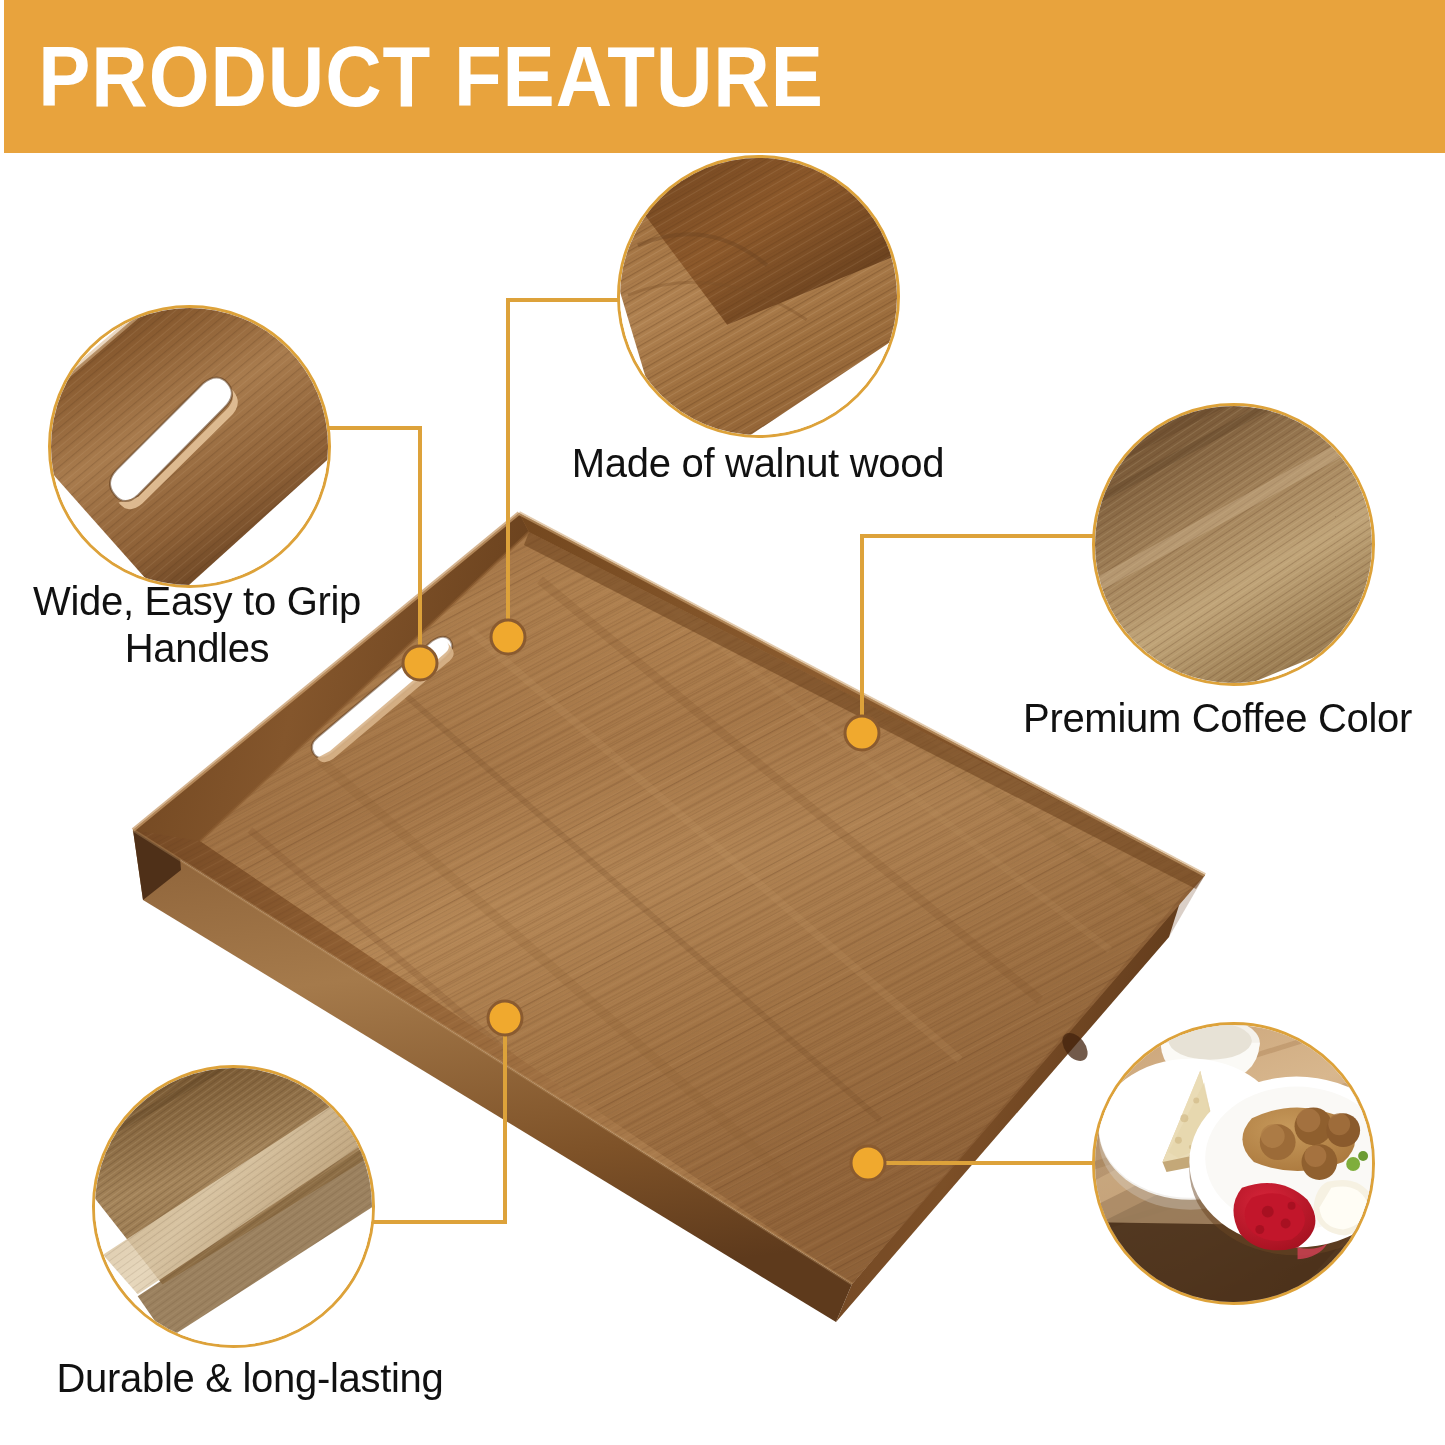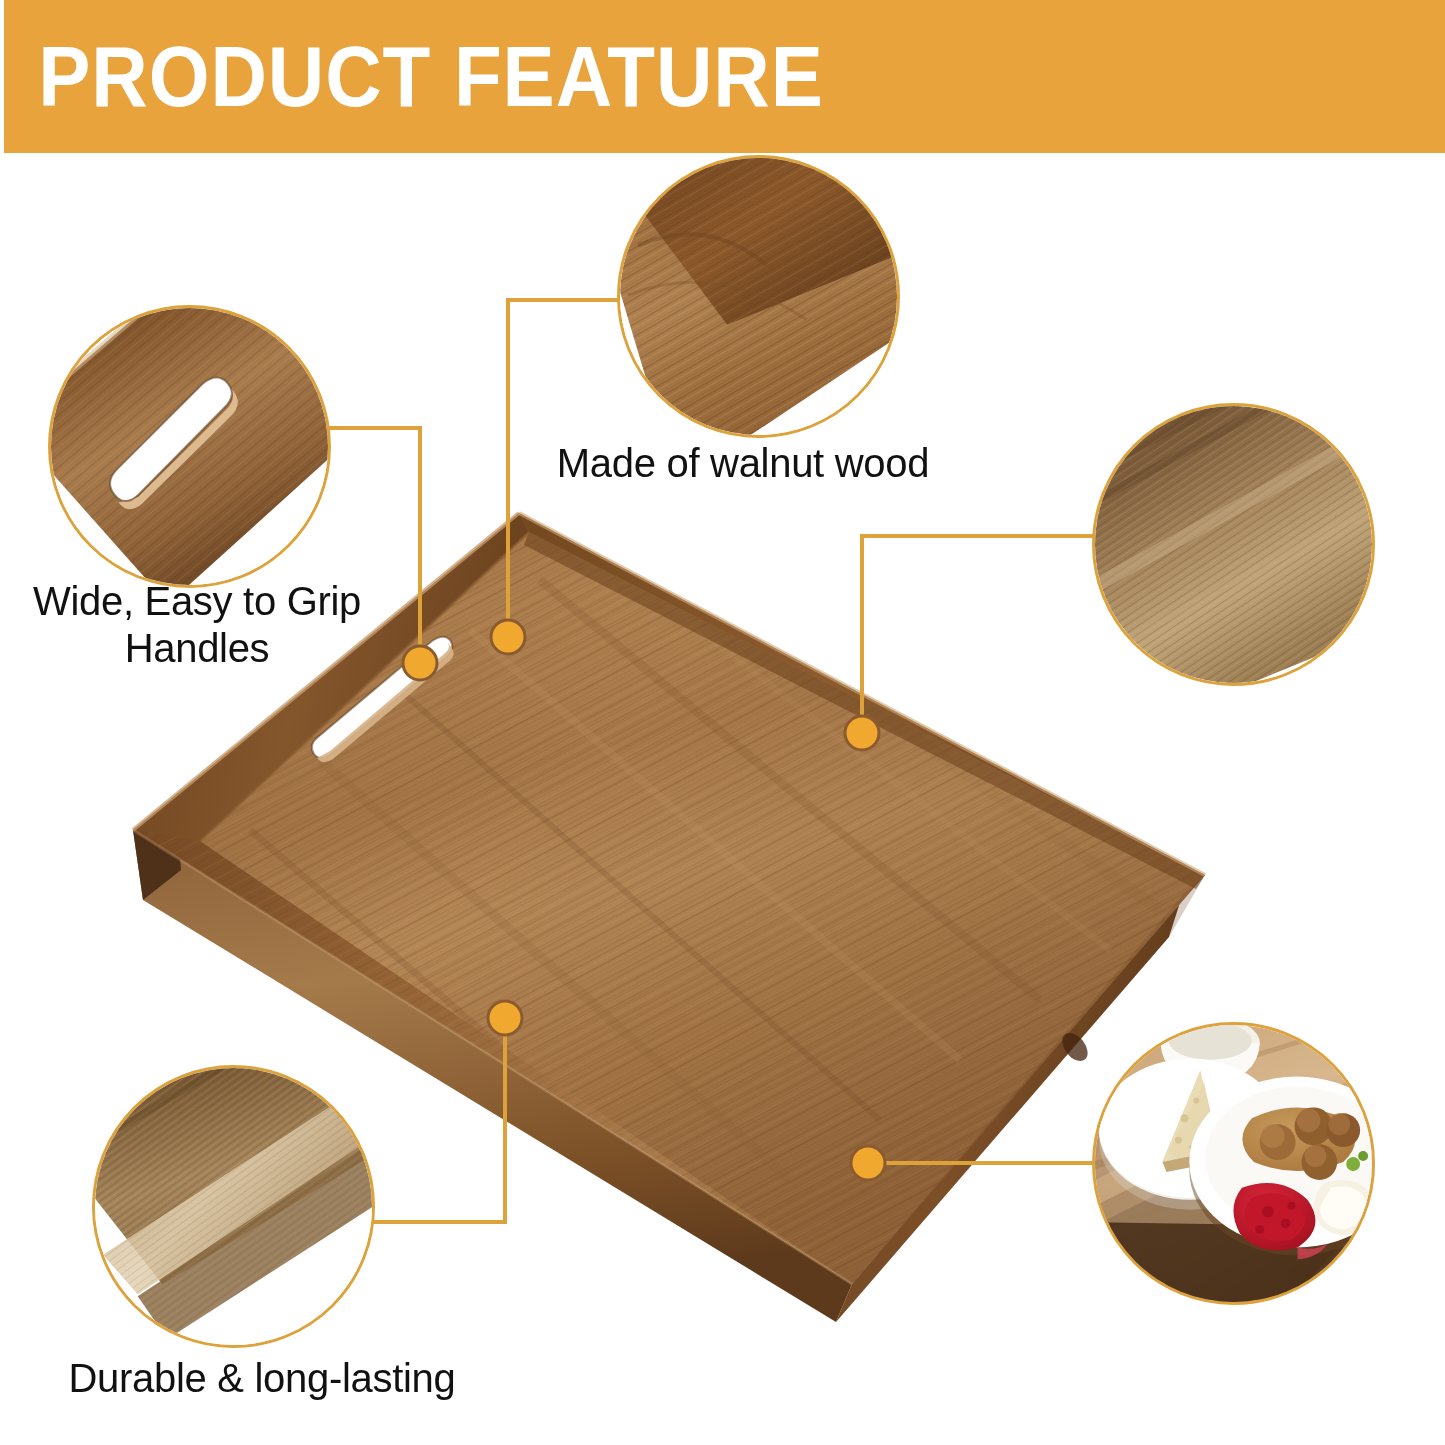--- a/index.html
+++ b/index.html
@@ -274,21 +274,21 @@
       <path d="M-10 10 L200 -70 L330 80 L110 170 Z" fill="url(#w2)" opacity="0.92"></path>
       <path d="M-10 10 L200 -70 L330 80 L110 170 Z" fill="url(#wg)" opacity="0.7"></path>
 
       <path d="M-10 6 L205 -74" stroke="#E9D3B4" stroke-width="9" opacity="0.85" fill="none"></path>
       <path d="M5 26 L215 -56" stroke="#D9B994" stroke-width="4" opacity="0.5" fill="none"></path>
 
       <path d="M20 90 Q90 60 150 110" stroke="#6B4421" stroke-width="4" opacity="0.4" fill="none"></path>
       <path d="M10 140 Q100 105 190 165" stroke="#7A4F28" stroke-width="3" opacity="0.35" fill="none"></path>
     </svg>
   </div>
-  <div class="caption" style="left:473px;top:440px;width:540px;">Made of walnut wood</div>
+  <div class="caption" style="left:488px;top:440px;width:540px;">Made of walnut wood</div>
 
   <div class="circle" style="left:1092px;top:403px;width:283px;height:283px;">
     <svg class="fill" viewBox="0 0 283 283" preserveAspectRatio="xMidYMid slice" aria-hidden="true">
       <defs>
         <linearGradient id="c1" x1="0.1" y1="0" x2="0.7" y2="1">
           <stop offset="0" stop-color="#8B6B45"></stop>
           <stop offset="0.22" stop-color="#7B5B39"></stop>
           <stop offset="0.45" stop-color="#A5855C"></stop>
           <stop offset="0.62" stop-color="#C0A478"></stop>
           <stop offset="0.8" stop-color="#A08257"></stop>
@@ -306,20 +306,21 @@
       <path d="M-20 70 L250 -70" stroke="#5E4226" stroke-width="22" opacity="0.40" fill="none"></path>
       <path d="M-20 110 L280 -55" stroke="#4F361D" stroke-width="9" opacity="0.28" fill="none"></path>
 
       <path d="M-10 190 L260 40" stroke="#D9C19B" stroke-width="14" opacity="0.35" fill="none"></path>
       <path d="M10 250 L300 95" stroke="#C2A87F" stroke-width="8" opacity="0.30" fill="none"></path>
 
       <path d="M-20 330 L-20 250 L120 320 L120 330 Z" fill="#FFFFFF"></path>
       <path d="M-30 300 Q40 250 140 318 L140 340 L-30 340 Z" fill="#FFFFFF"></path>
     </svg>
   </div>
+  <div class="caption" style="left:990px;top:695px;width:455px;">Premium Coffee Color</div>
 
   <div class="circle" style="left:92px;top:1065px;width:283px;height:283px;">
     <svg class="fill" viewBox="0 0 283 283" preserveAspectRatio="xMidYMid slice" aria-hidden="true">
       <defs>
         <linearGradient id="d1" x1="0.2" y1="0" x2="0.6" y2="1">
           <stop offset="0" stop-color="#8D6B42"></stop>
           <stop offset="0.3" stop-color="#7A5A34"></stop>
           <stop offset="0.6" stop-color="#A4845A"></stop>
           <stop offset="1" stop-color="#8A6A43"></stop>
         </linearGradient>
@@ -343,21 +344,21 @@
       <path d="M10 190 L240 40 L270 80 L45 230 Z" fill="url(#d2)" opacity="0.85"></path>
       <path d="M10 190 L240 40 L270 80 L45 230 Z" fill="url(#dg)" opacity="0.5"></path>
 
       <path d="M45 232 L272 82 L300 130 L75 275 Z" fill="#8A6B43" opacity="0.85"></path>
       <path d="M45 232 L272 82 L300 130 L75 275 Z" fill="url(#dg)" opacity="0.6"></path>
 
       <path d="M-20 40 L230 -110" stroke="#5C421F" stroke-width="16" opacity="0.30" fill="none"></path>
       <path d="M-20 90 L250 -70" stroke="#4A3317" stroke-width="7" opacity="0.25" fill="none"></path>
     </svg>
   </div>
-  <div class="caption" style="left:0px;top:1355px;width:500px;padding-left:12px;">Durable &amp; long-lasting</div>
+  <div class="caption" style="left:0px;top:1355px;width:500px;">Durable &amp; long-lasting</div>
 
   <div class="circle" style="left:1092px;top:1022px;width:283px;height:283px;">
     <svg class="fill" viewBox="0 0 283 283" preserveAspectRatio="xMidYMid slice" aria-hidden="true">
       <defs>
         <linearGradient id="tableG" x1="0" y1="0" x2="0.4" y2="1">
           <stop offset="0" stop-color="#C9A276"></stop>
           <stop offset="0.45" stop-color="#D8B78E"></stop>
           <stop offset="1" stop-color="#B58A5F"></stop>
         </linearGradient>
         <linearGradient id="darkTray" x1="0" y1="0" x2="1" y2="0.5">

